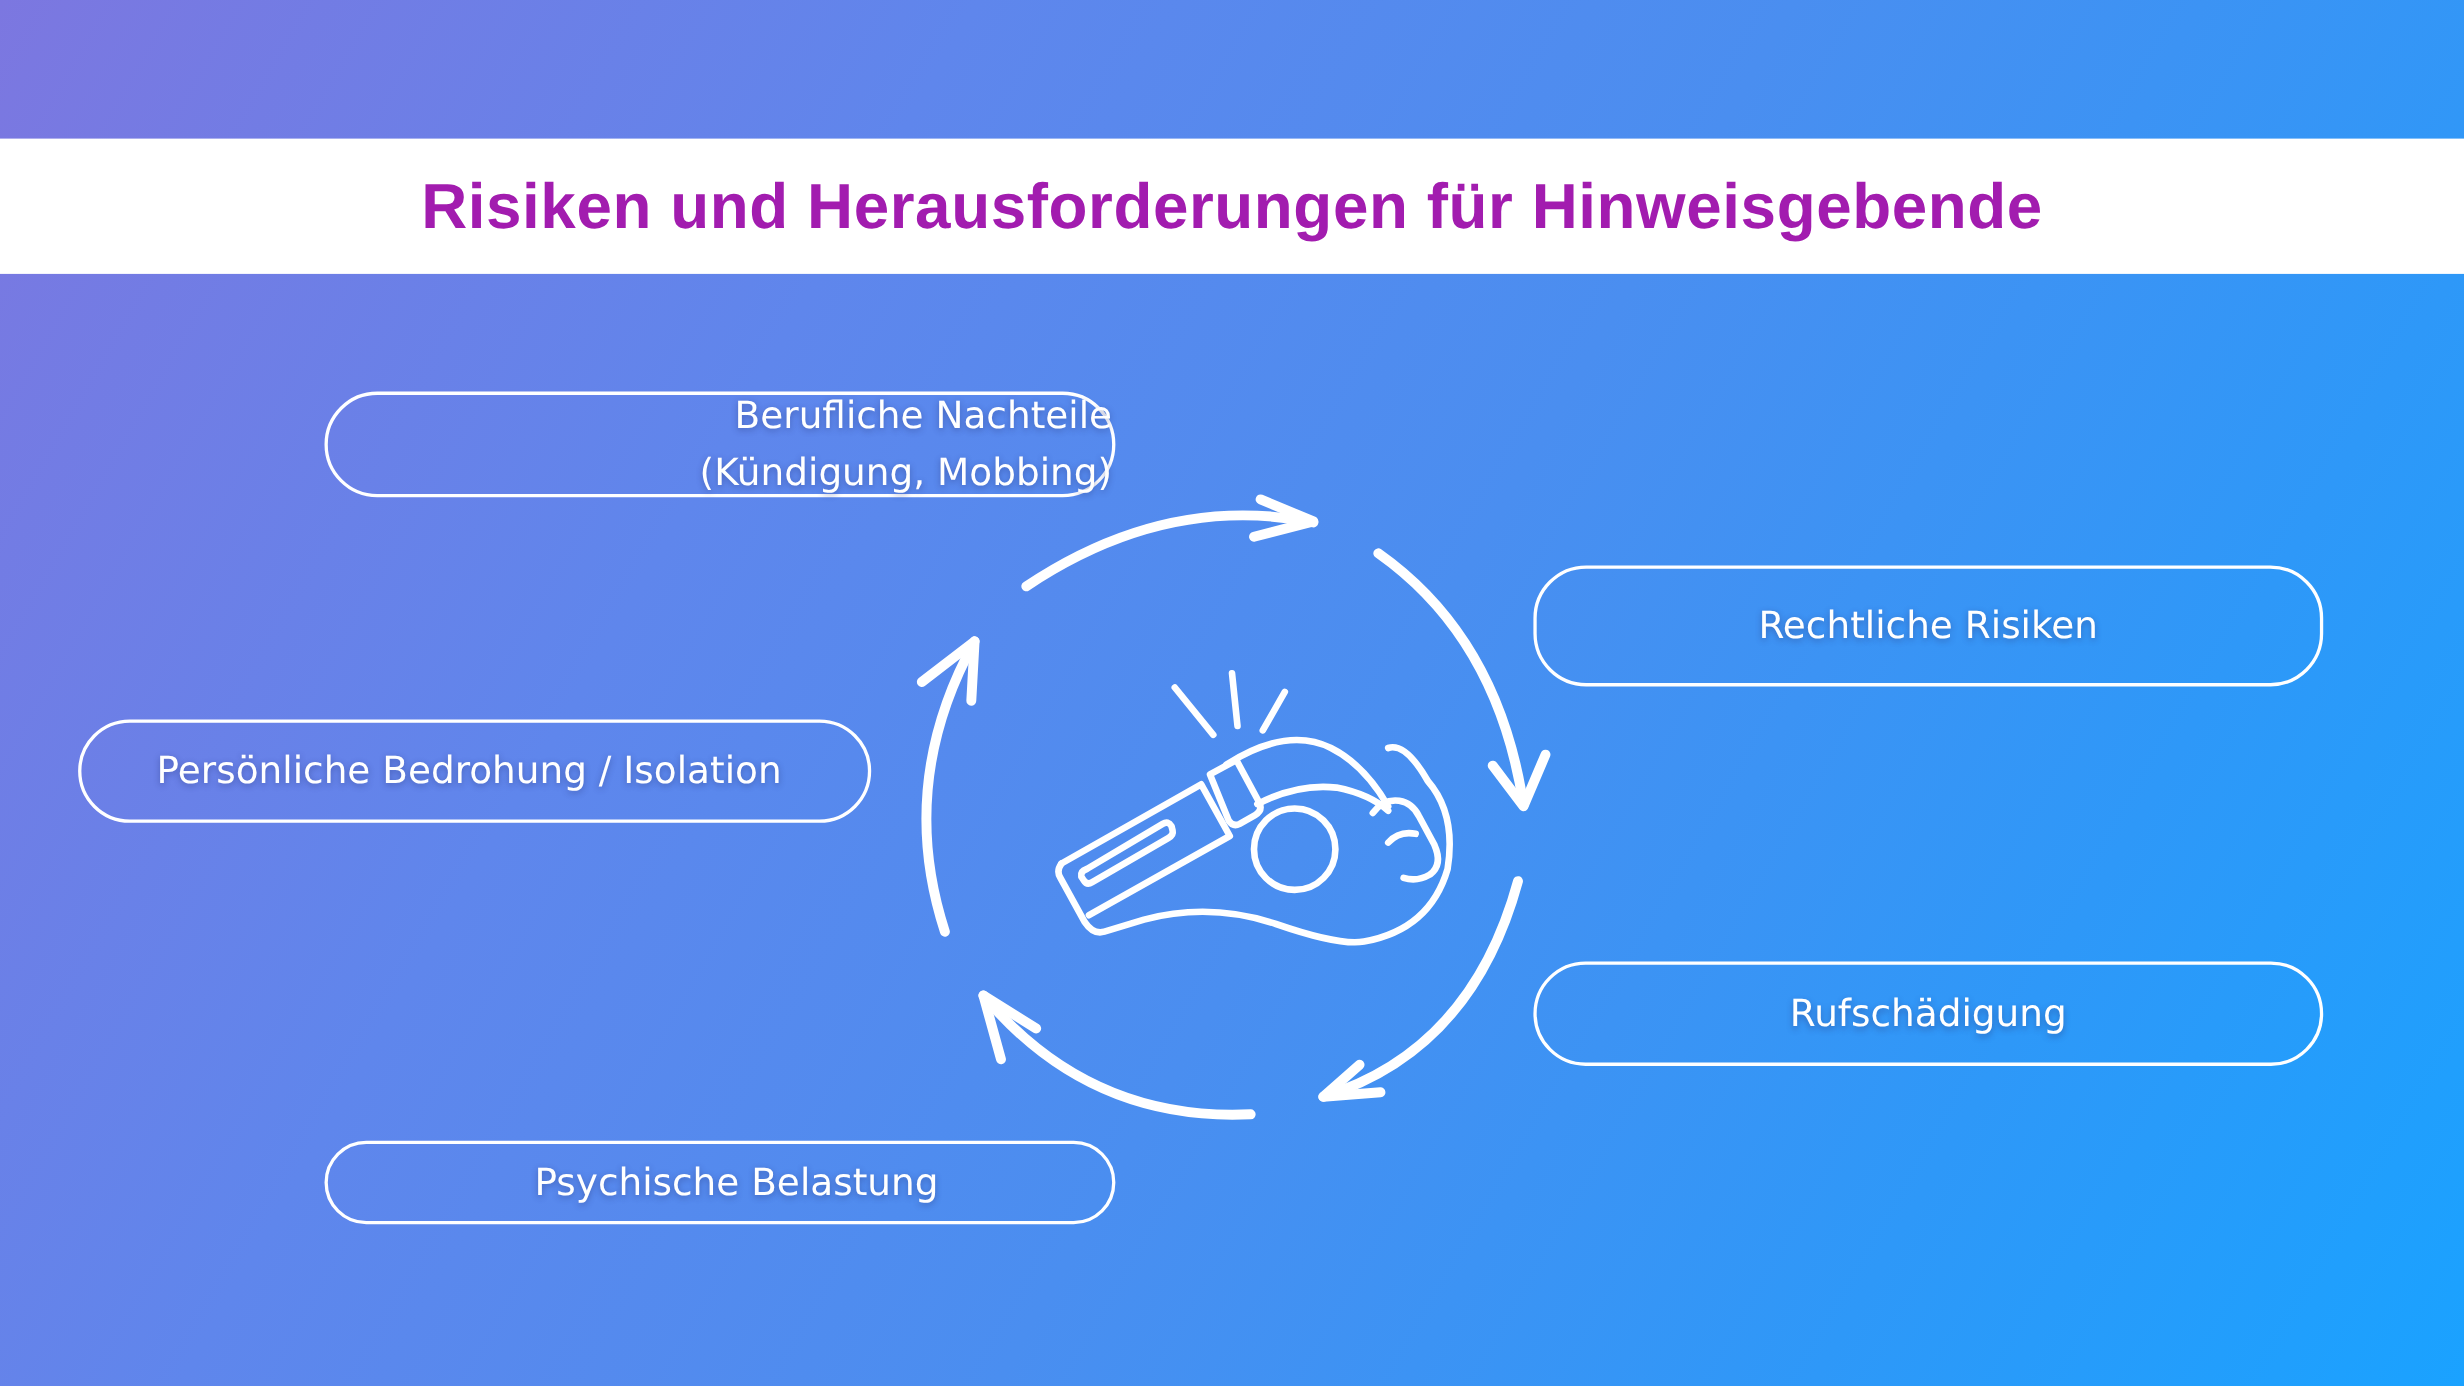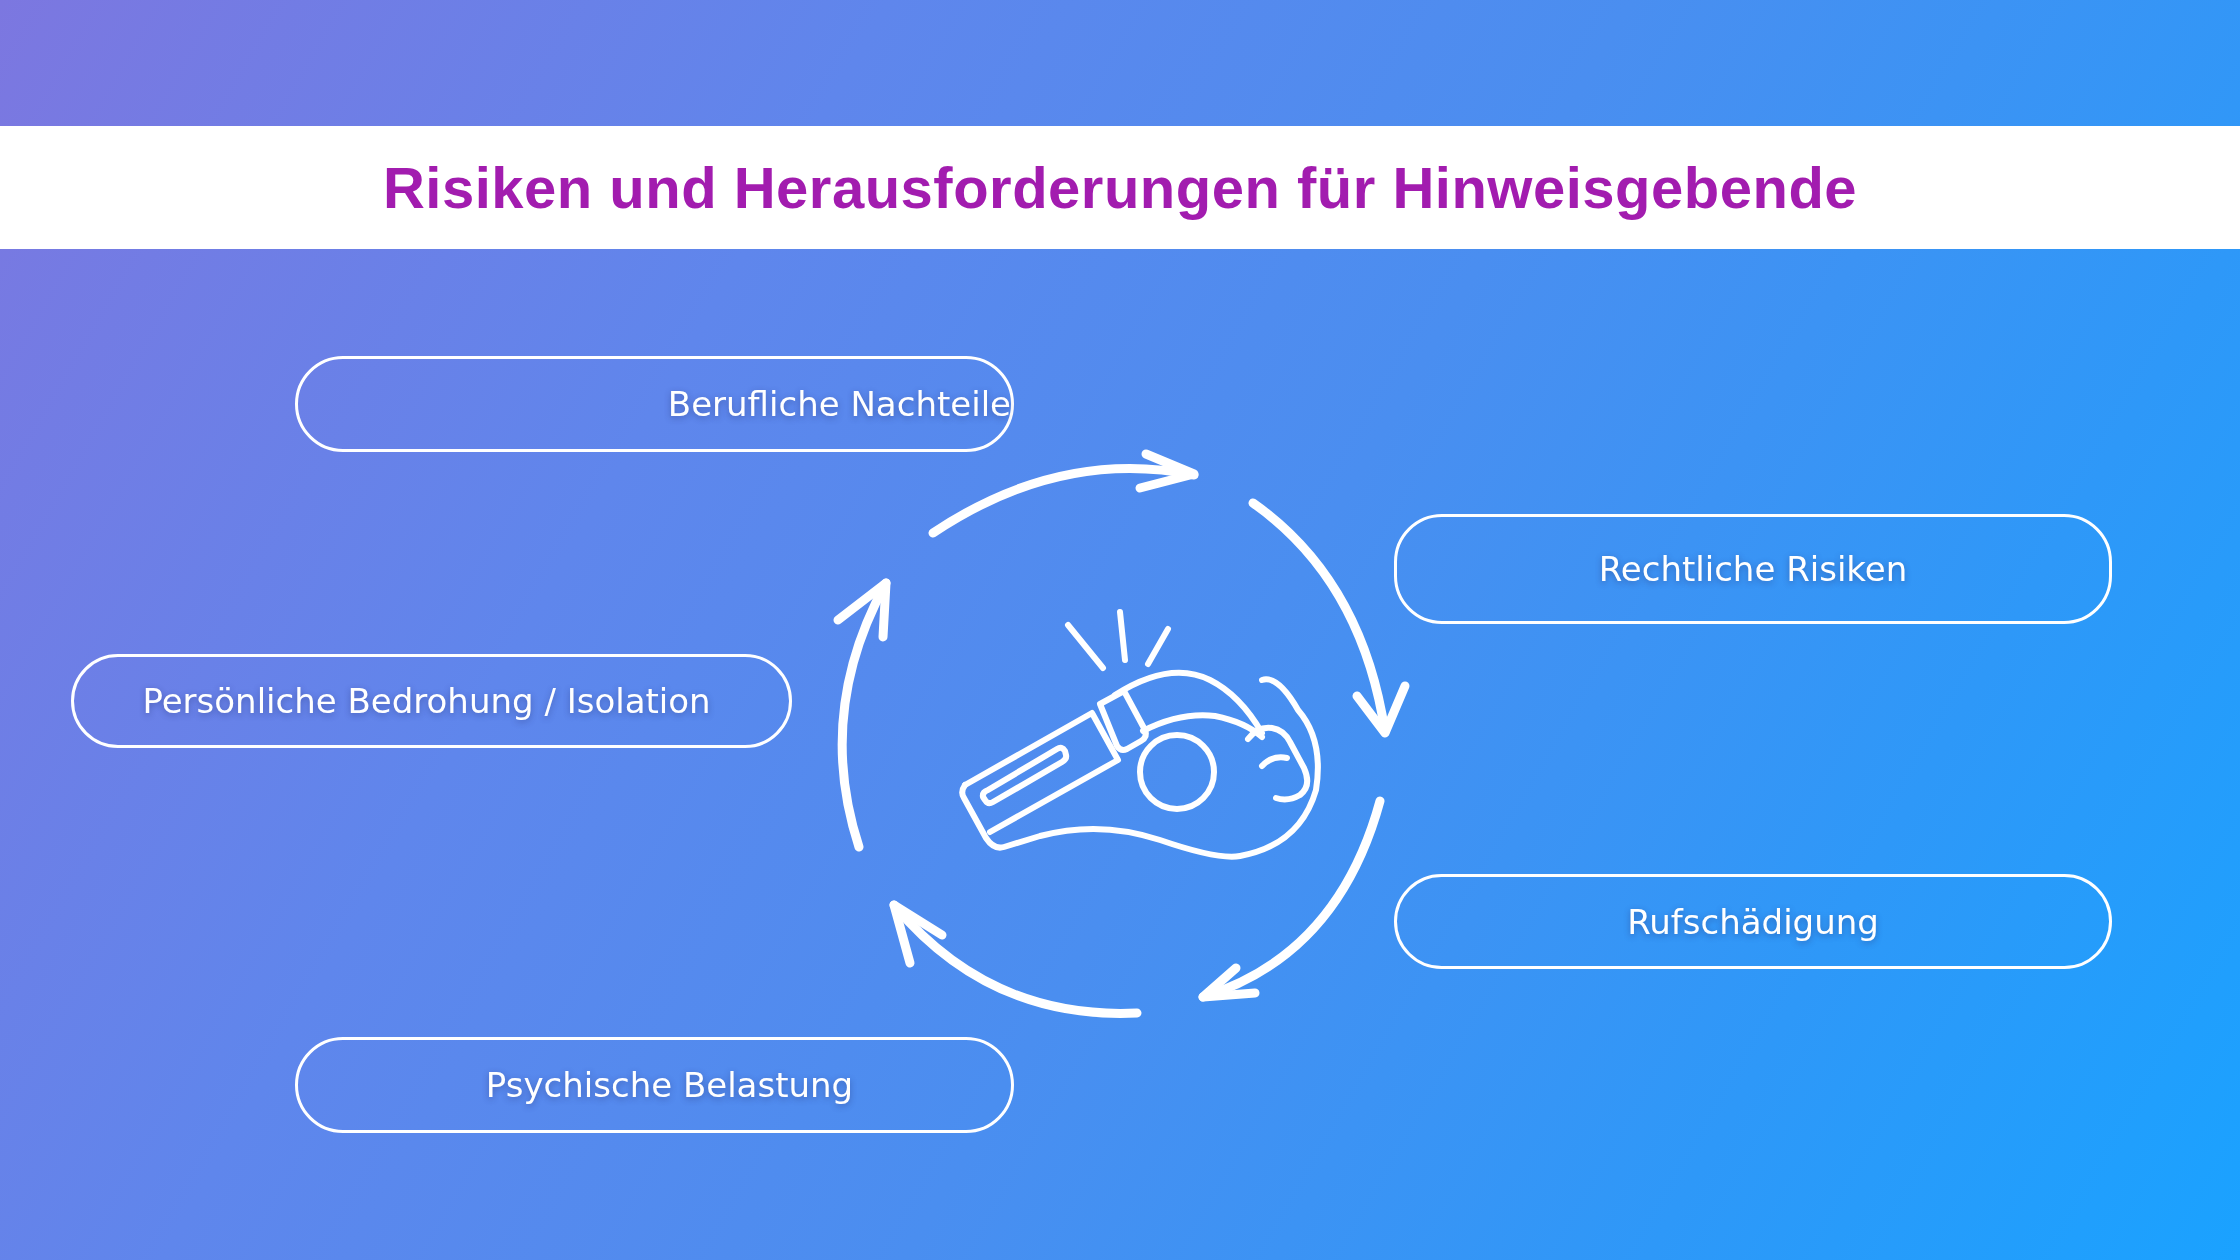--- a/index.html
+++ b/index.html
@@ -71,29 +71,30 @@
 
     <circle cx="1177" cy="772" r="37"></circle>
 
     <path d="M1248,739 Q1258,726 1272,728 Q1284,730 1290,742 L1304,768 Q1312,786 1300,795 Q1288,802 1276,798"></path>
     <path d="M1262,766 Q1272,755 1287,758"></path>
   </g>
 </svg>
 
 <div class="pill" style="left:295px; top:356px; width:719px; height:96px; flex-direction:column; line-height:52px; padding-top:0;align-items:flex-end;">
   <span style="margin-left:-30px;">Berufliche Nachteile</span>
+  <span style="margin-left:-30px;">(Kündigung, Mobbing)</span>
 </div>
 
 <div class="pill" style="left:71px; top:654px; width:721px; height:94px;">
   <span style="margin-left:-10px;">Persönliche Bedrohung / Isolation</span>
 </div>
 
 <div class="pill" style="left:1394px; top:514px; width:718px; height:110px;">
   <span>Rechtliche Risiken</span>
 </div>
 
 <div class="pill" style="left:1394px; top:874px; width:718px; height:95px;">
   <span>Rufschädigung</span>
 </div>
 
-<div class="pill" style="left:295px; top:1037px; width:719px; height:96px;">
+<div class="pill" style="left:295px; top:1037px; width:719px; height:76px;">
   <span style="margin-left:30px;">Psychische Belastung</span>
 </div>
 
 </body></html>

